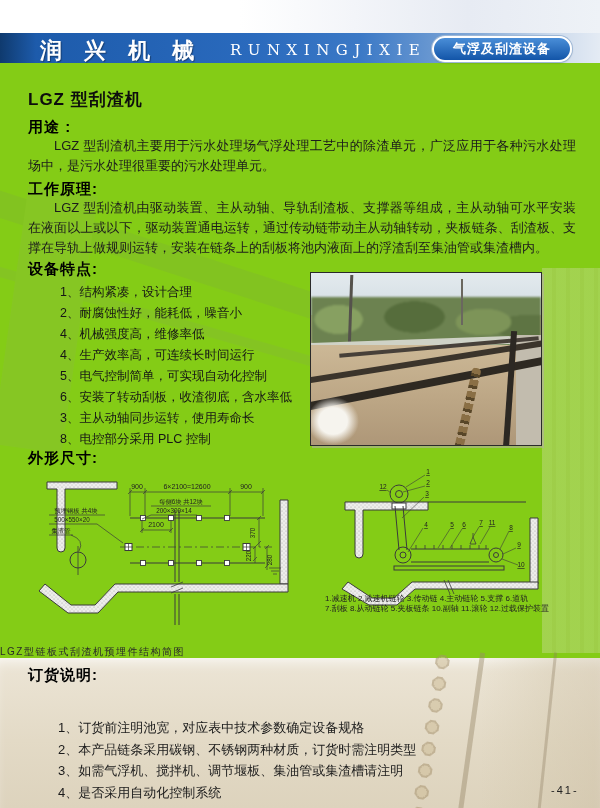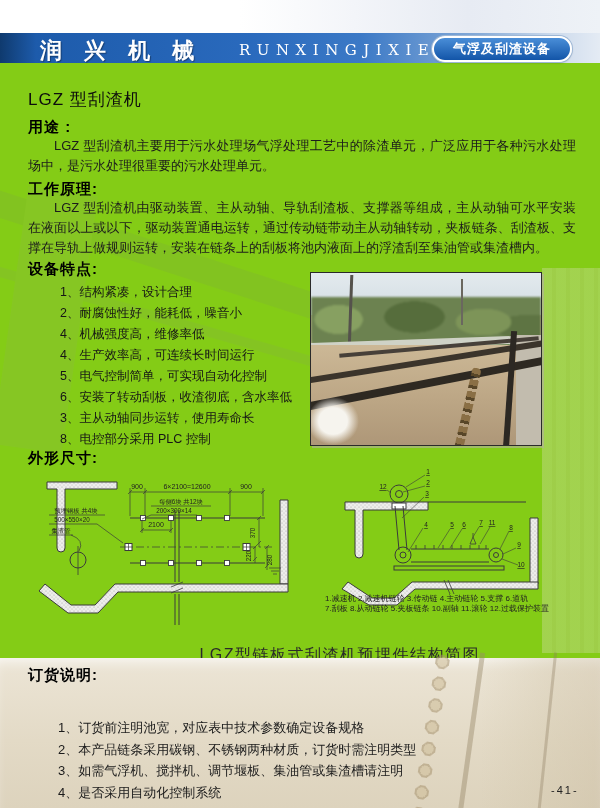--- a/index.html
+++ b/index.html
@@ -7,36 +7,36 @@
         font-family:"Liberation Sans",sans-serif;color:#1a1a1a;}
 
   
   .top-strip{position:absolute;left:0;top:0;width:600px;height:33px;
              background:linear-gradient(to right,#ffffff 40%,#e7ebf3 78%,#eef2f7 100%);}
   .band{position:absolute;left:0;top:33px;width:600px;height:30px;
         background:linear-gradient(to right,#0f3a6e 0%,#1d5bab 6%,#2a6abd 42%,#3b79c6 60%,#86abd8 80%,#ccdaec 92%,#e4ebf4 100%);}
   .brand-cn{position:absolute;left:40px;top:3px;font-size:22px;font-weight:700;color:#fff;
             letter-spacing:8px;white-space:nowrap;text-shadow:1px 1px 1px rgba(0,0,0,.35);}
   .brand-en{position:absolute;left:230px;top:8px;font-family:"DejaVu Serif",serif;font-size:15px;
-            color:#fff;letter-spacing:6.5px;white-space:nowrap;margin-left:9px;}
+            color:#fff;letter-spacing:6.5px;white-space:nowrap;}
   .badge{position:absolute;left:432px;top:3px;width:136px;height:22px;border-radius:13px;
          background:linear-gradient(#4a8ed8,#1355a8);border:2px solid #fff;
          box-shadow:0 0 0 1px #9db7d6,0 1px 2px rgba(0,0,0,.25);
          color:#fff;font-size:13px;font-weight:700;text-align:center;line-height:22px;letter-spacing:1px;}
 
   
-  .page-title{position:absolute;left:28px;top:88px;font-size:17px;font-weight:400;color:#0d0d0d;letter-spacing:1px;}
+  .page-title{position:absolute;left:28px;top:88px;font-size:17px;font-weight:700;color:#0d0d0d;letter-spacing:1px;}
   .sec-h{position:absolute;left:28px;font-size:15px;font-weight:700;color:#000;letter-spacing:1px;}
   .body-par{position:absolute;left:28px;width:548px;font-size:13px;line-height:20px;
             text-indent:2em;color:#1c1c1c;text-align:justify;}
   .feat-list{position:absolute;left:60px;top:282px;width:252px;}
   .feat-item{font-size:12.5px;line-height:21px;color:#161616;white-space:nowrap;}
   .order-list{position:absolute;left:58px;top:693px;width:520px;margin-top:24px;}
   .order-item{font-size:13px;line-height:21.5px;color:#1b1b1b;white-space:nowrap;}
-  .caption{position:absolute;left:0;top:645px;width:480px;text-align:right;font-size:16px;
+  .caption{position:absolute;left:0;top:645px;width:480px;text-align:left;font-size:10px;
            color:#2a2a2a;letter-spacing:1.5px;}
   .page-num{position:absolute;left:530px;top:784px;font-size:11px;color:#222;letter-spacing:2px;margin-left:21px;}
 
   
   .wm-left{position:absolute;left:0;top:180px;width:310px;height:285px;opacity:.10;pointer-events:none;}
   .wm-left .b1{position:absolute;left:-30px;top:60px;width:360px;height:26px;background:#777;transform:rotate(18deg);}
   .wm-left .b2{position:absolute;left:-20px;top:130px;width:340px;height:10px;background:#888;transform:rotate(16deg);}
   .wm-left .b3{position:absolute;left:10px;top:10px;width:70px;height:260px;background:#9a9a9a;transform:rotate(8deg);}
   .wm-right{position:absolute;left:542px;top:268px;width:58px;height:385px;opacity:.30;pointer-events:none;
             background:repeating-linear-gradient(to right,#e9e2d3 0 10px,#ddd3bf 10px 14px);}

